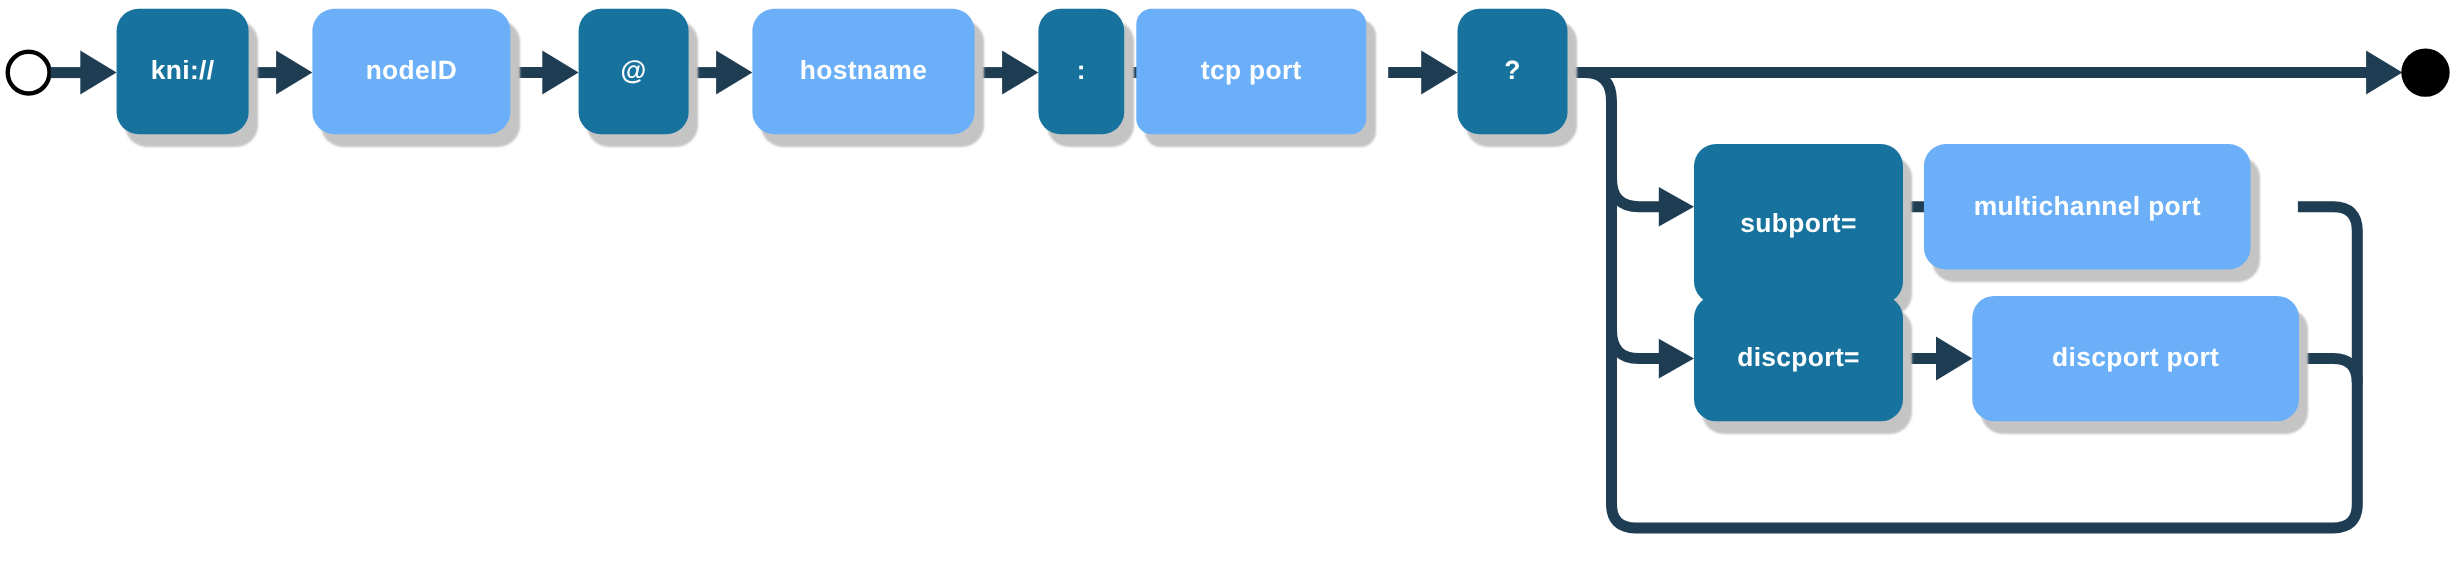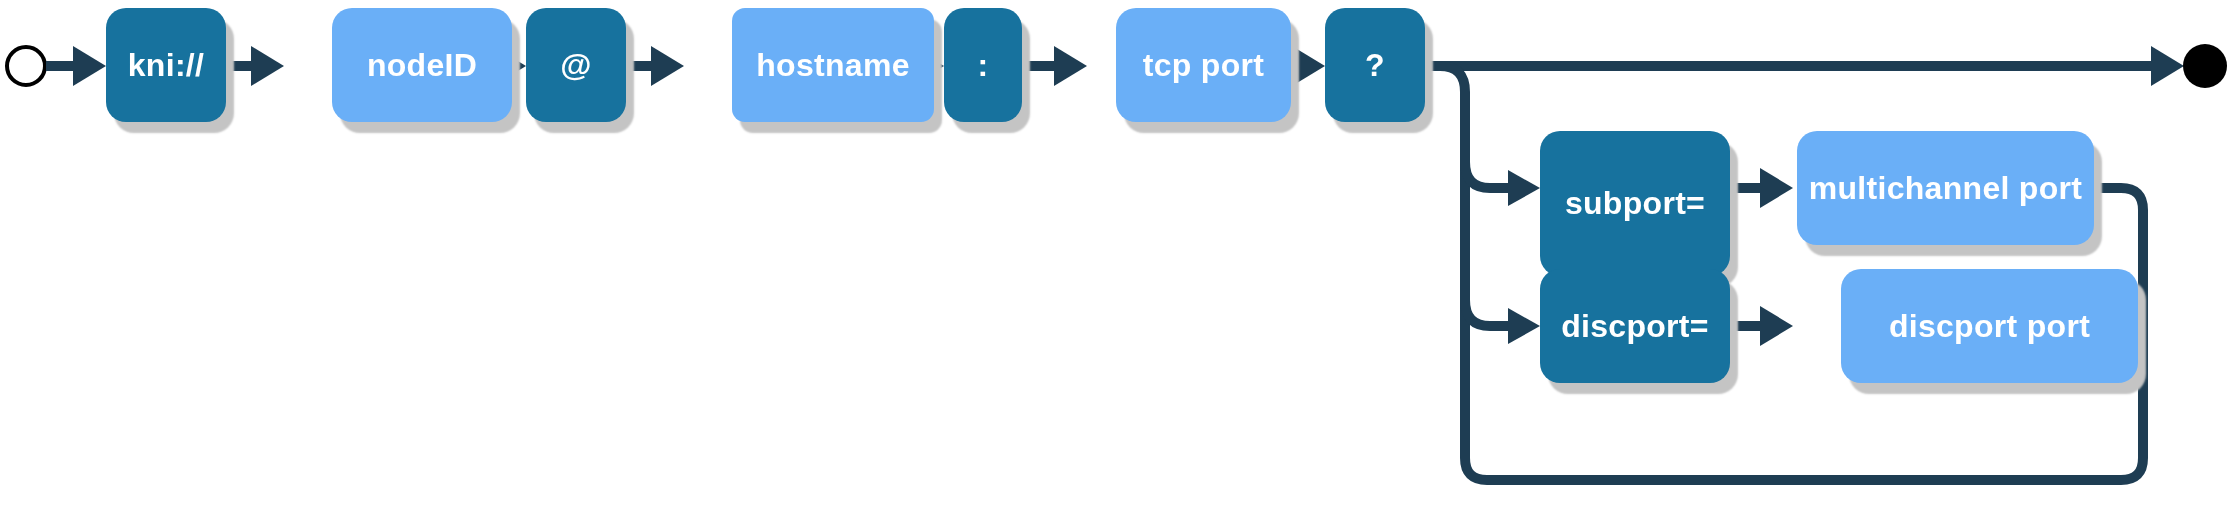--- a/index.html
+++ b/index.html
@@ -50,29 +50,29 @@
     fill: var(--end-terminal-fill);
     stroke: none;
   }
   .node {
     position: absolute;
     display: flex;
     align-items: center;
     justify-content: center;
     color: var(--label-text);
     font-weight: bold;
-    font-size: 32px;
+    font-size: 24px;
     letter-spacing: 0.3px;
     border-radius: 20px;
     box-shadow: 8px 11px 2px var(--box-shadow);
     text-align: center;
     white-space: nowrap;
   }
   .node.t  { background: var(--terminal-fill); }
-  .node.nt { background: var(--nonterminal-fill); margin-left: 48px; }
+  .node.nt { background: var(--nonterminal-fill); }
 </style>
 </head>
 <body>
 
 <div class="diagram">
 
   <svg class="wires" width="2230" height="510" viewBox="0 0 2230 510">
 
     <circle class="start-dot" cx="26" cy="66" r="19"></circle>
 
@@ -107,23 +107,23 @@
     <polygon class="head" points="1508,308 1508,344 1540,326"></polygon>
     <polygon class="head" points="1760,168 1760,208 1793,188"></polygon>
     <polygon class="head" points="1760,306 1760,346 1793,326"></polygon>
 
     <circle class="end-dot" cx="2205" cy="66" r="22"></circle>
   </svg>
 
   <div class="node t" style="left:106px; top:8px;  width:120px; height:114px;">kni://</div>
   <div class="node nt" style="left:284px; top:8px;  width:180px; height:114px;">nodeID</div>
   <div class="node t" style="left:526px; top:8px;  width:100px; height:114px;">@</div>
-  <div class="node nt" style="left:684px; top:8px;  width:202px; height:114px;border-radius:13px;">hostname</div>
+  <div class="node nt" style="left:684px; top:8px;  width:202px; height:114px;">hostname</div>
   <div class="node t" style="left:944px; top:8px;  width:78px;  height:114px;">:</div>
-  <div class="node nt" style="left:1068px; top:8px; width:175px; height:114px;">tcp port</div>
+  <div class="node nt" style="left:1033px; top:8px; width:209px; height:114px;border-radius:14px;">tcp port</div>
   <div class="node t" style="left:1325px; top:8px; width:100px; height:114px;">?</div>
 
   <div class="node t" style="left:1540px; top:131px; width:190px; height:145px;">subport=</div>
   <div class="node nt" style="left:1749px; top:131px; width:297px; height:114px;">multichannel port</div>
   <div class="node t" style="left:1540px; top:269px; width:190px; height:114px;text-align:center;">discport=</div>
   <div class="node nt" style="left:1793px; top:269px; width:297px; height:114px;">discport port</div>
 
 </div>
 
 </body></html>

